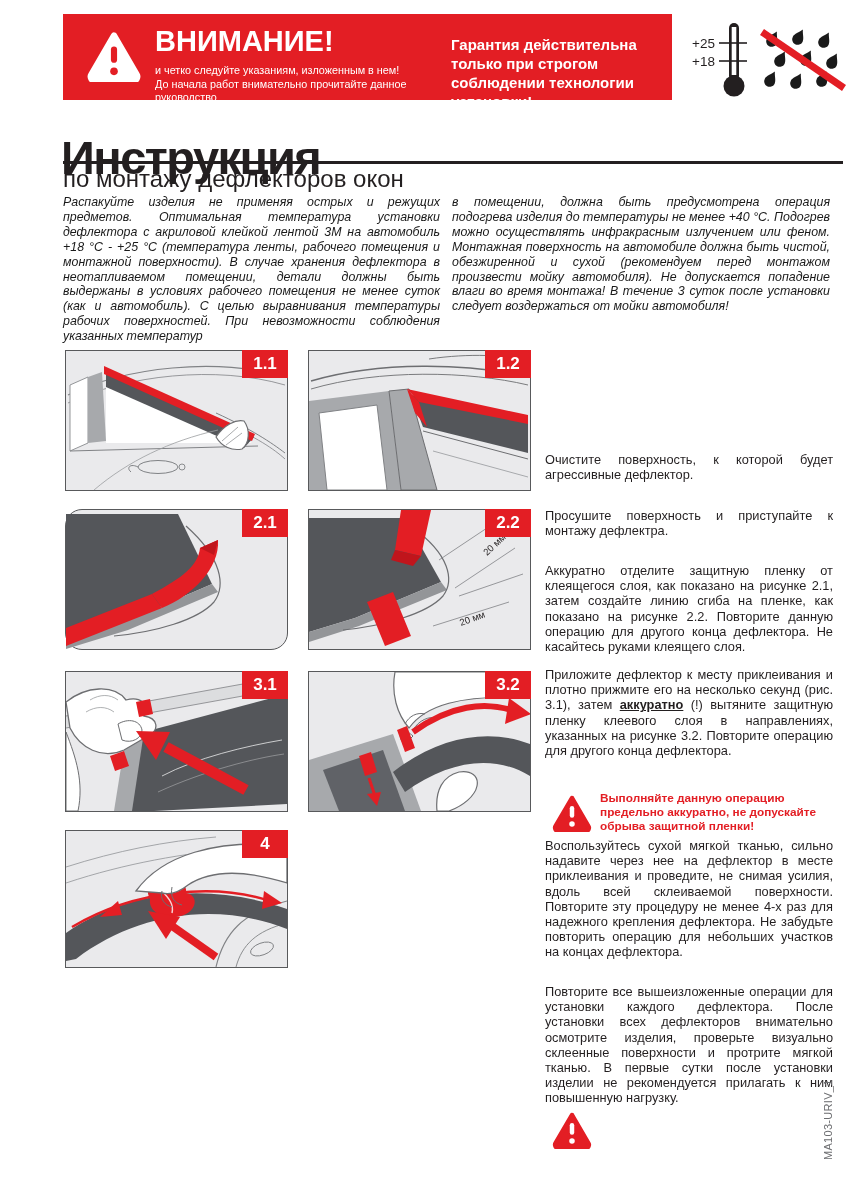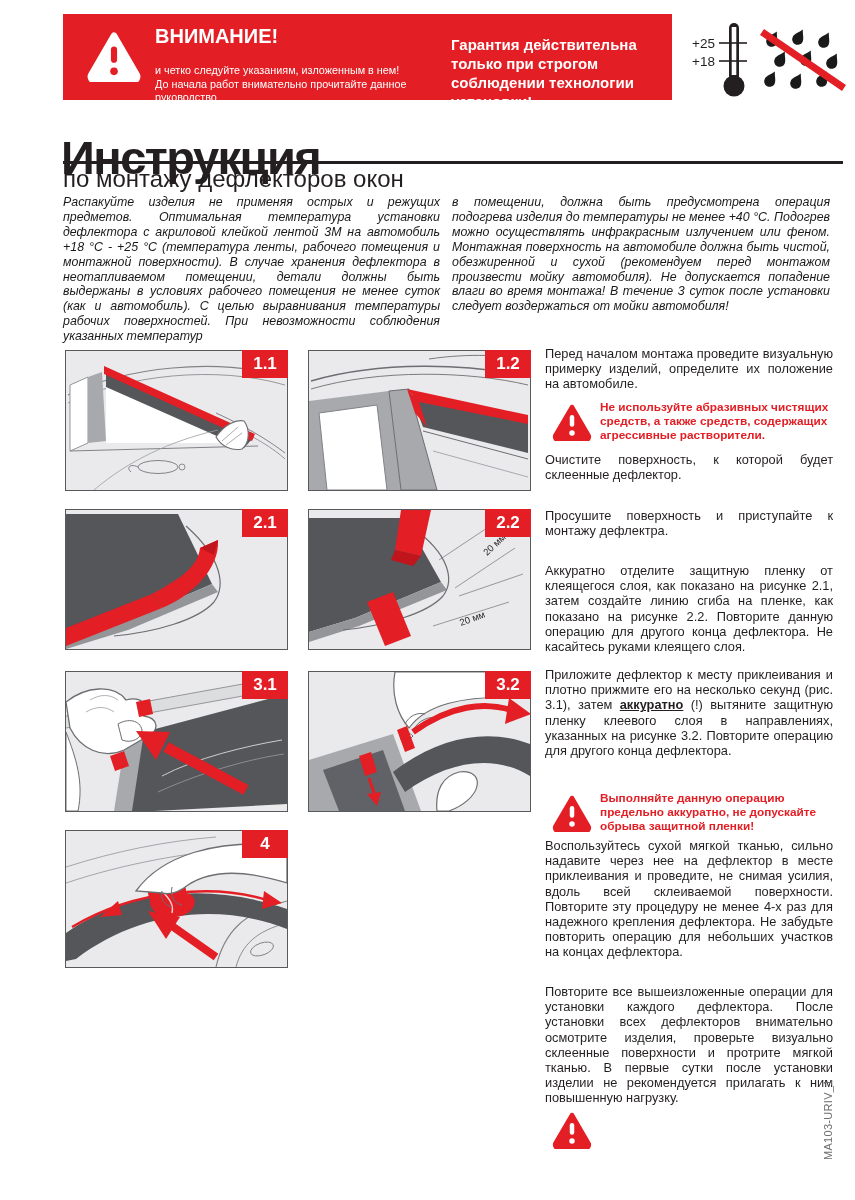--- a/index.html
+++ b/index.html
@@ -2,21 +2,21 @@
 <html><head>
 <meta charset="utf-8">
 <style>
   html,body{margin:0;padding:0;background:#fff;}
   .page{position:relative;width:855px;height:1200px;background:#fff;overflow:hidden;
         font-family:"Liberation Sans",sans-serif;color:#231f20;}
 
   
   .banner{position:absolute;left:63px;top:14px;width:609px;height:86px;background:#e31e24;}
   .banner-tri{position:absolute;left:22px;top:15px;width:58px;height:53px;}
-  .attention-title{position:absolute;left:92px;top:11px;font-size:20px;font-weight:bold;color:#fff;}
+  .attention-title{position:absolute;left:92px;top:11px;font-size:29px;font-weight:bold;color:#fff;}
   .attention-sub{position:absolute;left:92px;top:50px;width:310px;font-size:10.8px;line-height:13.5px;color:#fff;}
   .warranty{position:absolute;left:388px;top:21px;width:235px;font-size:15px;font-weight:bold;line-height:19px;color:#fff;}
   .thermo{position:absolute;left:690px;top:20px;width:66px;height:78px;}
   .rain{position:absolute;left:756px;top:27px;width:94px;height:66px;}
 
   
   .doc-title{position:absolute;left:61px;top:110px;font-size:47px;font-weight:bold;letter-spacing:-1.5px;margin-top:20px;}
   .title-rule{position:absolute;left:63px;top:161px;width:780px;height:2.5px;background:#231f20;}
   .doc-subtitle{position:absolute;left:63px;top:165px;font-size:24px;}
 
@@ -25,21 +25,21 @@
          text-align:justify;color:#1a1a1a;}
   .intro.left{left:63px;width:377px;}
   .intro.right{left:452px;width:378px;}
 
   
   .panel{position:absolute;width:223px;height:141px;background:#eaeaec;border:1px solid #58595b;box-sizing:border-box;}
   .panel svg{position:absolute;left:0;top:0;width:100%;height:100%;display:block;}
   .badge{position:absolute;top:-1px;right:-1px;width:46px;height:28px;background:#e31e24;color:#fff;
          font-weight:bold;font-size:17px;display:flex;align-items:center;justify-content:center;}
   #p11{left:65px;top:350px;} #p12{left:308px;top:350px;}
-  #p21{left:65px;top:509px;} #p22{left:308px;top:509px;}
+  #p21{left:65px;top:509px;border-radius:17px;} #p22{left:308px;top:509px;}
   #p31{left:65px;top:671px;} #p32{left:308px;top:671px;}
   #p4 {left:65px;top:830px;height:138px;}
 
   
   .copy{position:absolute;left:545px;width:288px;font-size:12.8px;line-height:15.2px;text-align:justify;}
   .emph{font-weight:bold;text-decoration:underline;}
   .warn{position:absolute;left:545px;width:288px;min-height:44px;}
   .warn .wtri{position:absolute;left:6px;top:2px;width:42px;height:39px;}
   .warn .wtext{margin-left:55px;color:#e31e24;font-weight:bold;font-size:11.8px;line-height:14.2px;}
   #s1p1{top:346px;} #s1w{top:400px;} #s1p2{top:452px;}
@@ -225,32 +225,23 @@
       <path d="M88,54 C104,44 122,48 120,62 C132,64 132,78 118,84 C100,90 82,82 84,68 C80,60 82,56 88,54 Z" fill="#e31e24"></path>
       <path d="M94,58 C104,68 108,74 106,82" stroke="#ffffff" stroke-width="1.5" fill="none" opacity="0.8"></path>
       <path d="M70,60 C96,24 150,8 221,14 L221,52 C170,36 140,42 122,54 C112,62 104,64 96,62 Z" fill="#ffffff" stroke="#6d6e71" stroke-width="1.3"></path>
       <path d="M96,60 C94,68 98,74 106,76 M106,56 C104,66 108,72 116,74" stroke="#6d6e71" stroke-width="1" fill="none"></path>
       <line x1="150" y1="126" x2="106" y2="95" stroke="#e31e24" stroke-width="8"></line>
       <polygon points="82,80 114,86 100,108" fill="#e31e24"></polygon>
     </svg>
     <div class="badge">4</div>
   </div>
 
-  <div class="copy" id="s1p1">Перед началом монтажа проведите визуальную примерку изделий, определите их положение на автомобиле.</div>
-
-  <div class="warn" id="s1w">
-    <svg class="wtri" viewBox="0 0 64 58">
-      <path d="M32 7 L57 50 a4.5 4.5 0 0 1 -3.9 6.8 H10.9 A4.5 4.5 0 0 1 7 50 Z" fill="#e31e24" stroke="#e31e24" stroke-width="7" stroke-linejoin="round"></path>
-      <rect x="28.6" y="19" width="6.8" height="18" rx="3.4" fill="#fff"></rect>
-      <circle cx="32" cy="46.5" r="4.2" fill="#fff"></circle>
-    </svg>
-    <div class="wtext">Не используйте абразивных чистящих средств, а также средств, содержащих агрессивные растворители.</div>
-  </div>
-
-  <div class="copy" id="s1p2">Очистите поверхность, к которой будет склеенные дефлектор.</div>
+
+
+  <div class="copy" id="s1p2">Очистите поверхность, к которой будет агрессивные дефлектор.</div>
   <div class="copy" id="s2p1">Просушите поверхность и приступайте к монтажу дефлектра.</div>
   <div class="copy" id="s2p2">Аккуратно отделите защитную пленку от клеящегося слоя, как показано на рисунке 2.1, затем создайте линию сгиба на пленке, как показано на рисунке 2.2. Повторите данную операцию для другого конца дефлектора. Не касайтесь руками клеящего слоя.</div>
 
   <div class="copy" id="s3p1">
     <span>Приложите дефлектор к месту приклеивания и плотно прижмите его на несколько секунд (рис. 3.1), затем </span><span class="emph">аккуратно</span><span> (!) вытяните защитную пленку клеевого слоя в направлениях, указанных на рисунке 3.2. Повторите операцию для другого конца дефлектора.</span>
   </div>
 
   <div class="warn" id="s3w">
     <svg class="wtri" viewBox="0 0 64 58">
       <path d="M32 7 L57 50 a4.5 4.5 0 0 1 -3.9 6.8 H10.9 A4.5 4.5 0 0 1 7 50 Z" fill="#e31e24" stroke="#e31e24" stroke-width="7" stroke-linejoin="round"></path>

